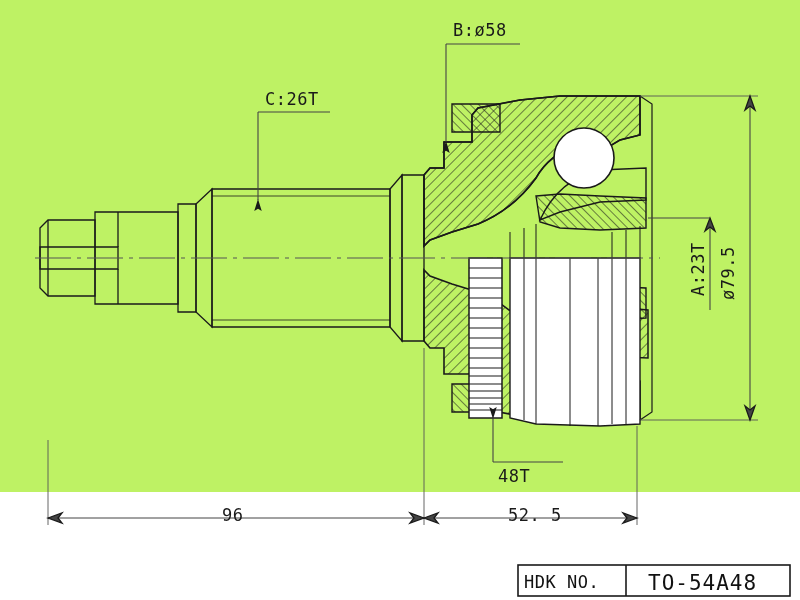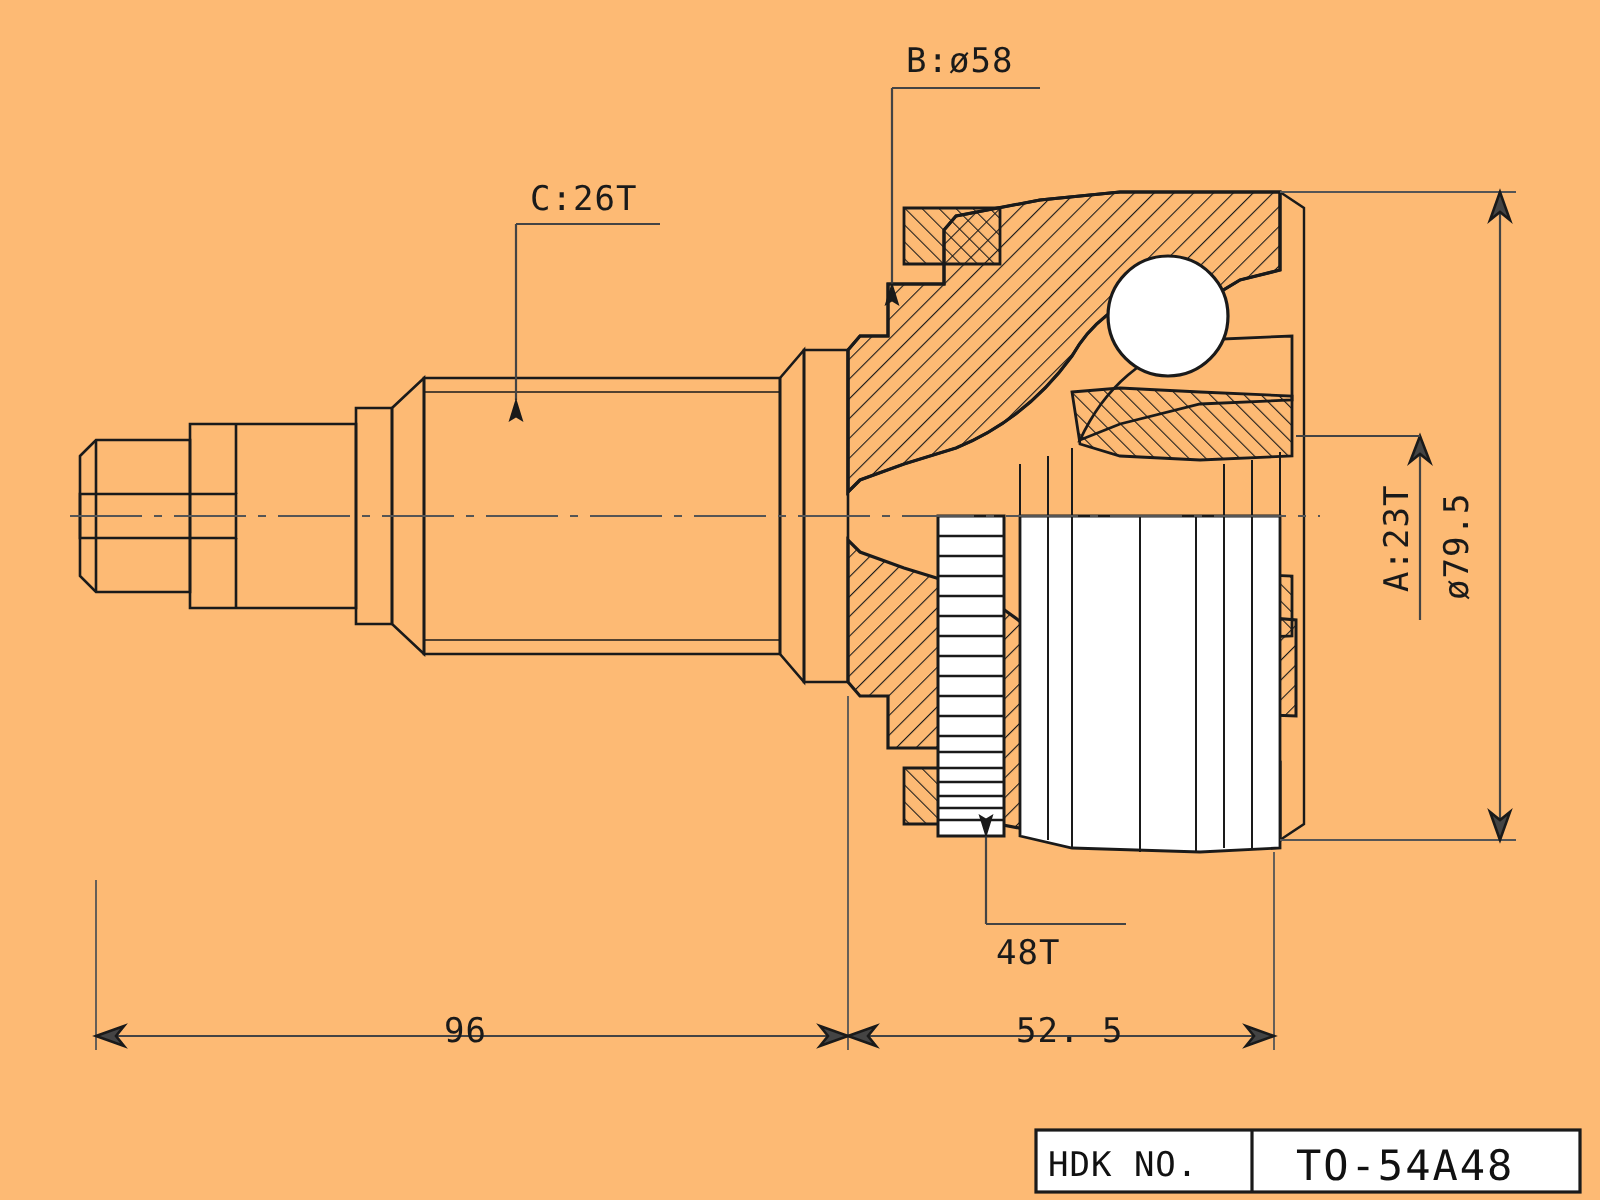--- a/index.html
+++ b/index.html
@@ -1,18 +1,18 @@
 <!DOCTYPE html>
 <html><head>
 <meta charset="utf-8">
 <style>
   html,body{margin:0;padding:0;background:#ffffff;}
   body{width:800px;height:600px;overflow:hidden;
        font-family:"DejaVu Sans Mono","Liberation Mono",monospace;}
-  #stage{position:relative;width:800px;height:600px;background:#fdba74;}
+  #stage{position:relative;width:800px;height:492px;background:#bef264;}
   svg{display:block;}
   .lbl{font-family:"DejaVu Sans Mono","Liberation Mono",monospace;
        font-size:17px;fill:#1a1a1a;letter-spacing:0.5px;}
   .tb{font-family:"DejaVu Sans Mono","Liberation Mono",monospace;
        font-size:17px;fill:#111;letter-spacing:0.5px;}
   .tbbig{font-family:"DejaVu Sans Mono","Liberation Mono",monospace;
        font-size:21px;fill:#111;letter-spacing:1px;}
 </style>
 </head>
 <body>

